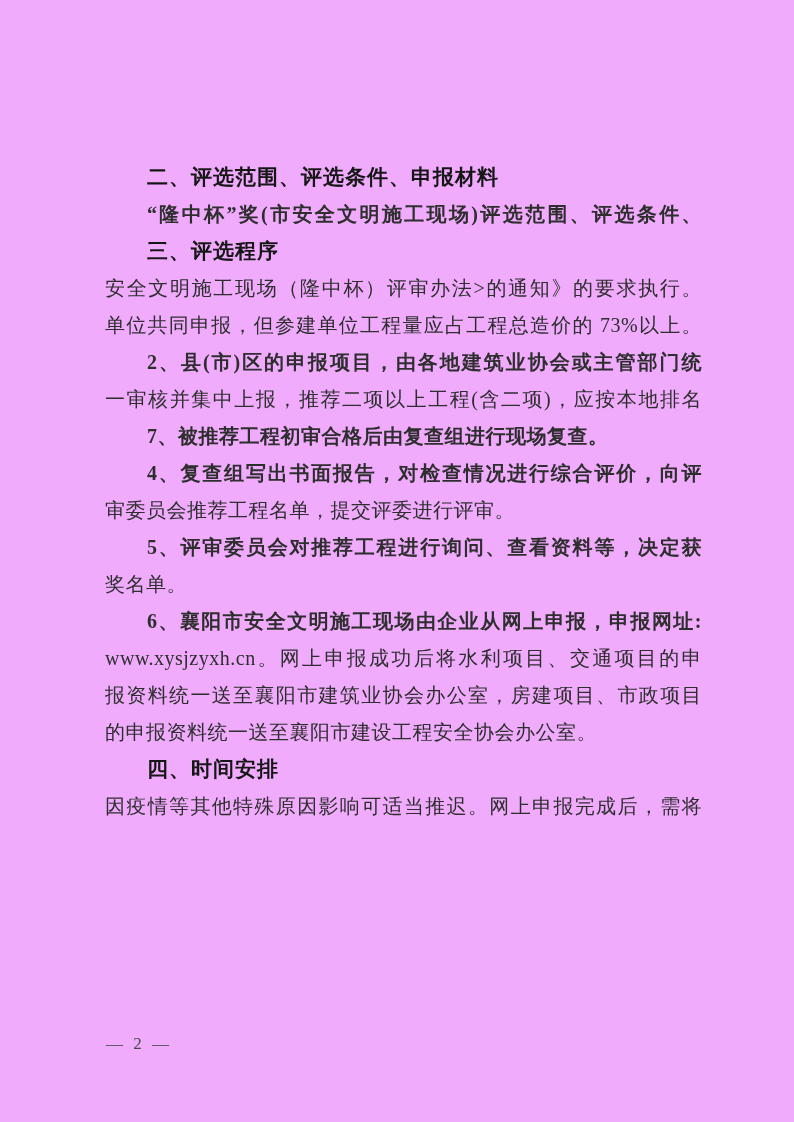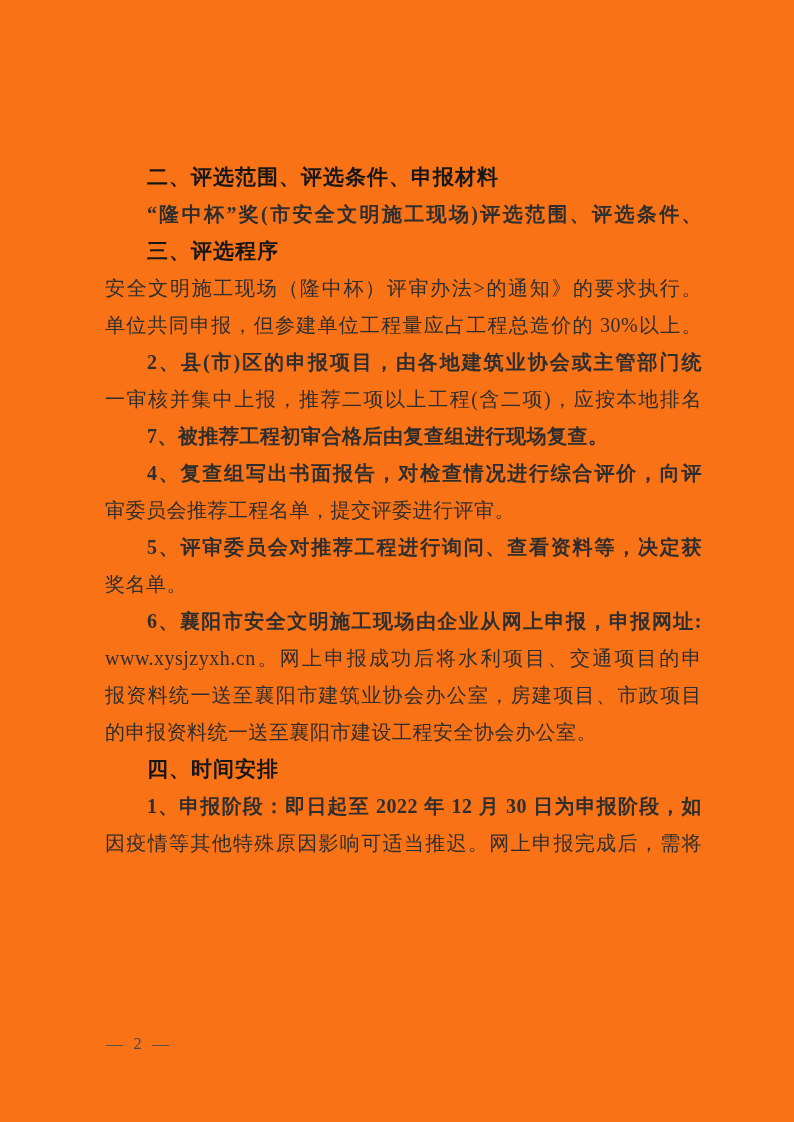--- a/index.html
+++ b/index.html
@@ -5,21 +5,21 @@
   html,body{margin:0;padding:0;}
   body{
     background:#e8e8e8;
     font-family:"Liberation Serif","DejaVu Serif",serif;
   }
   .page{
     position:relative;
     width:794px;
     height:1122px;
     margin:0 auto;
-    background:#f97316;
+    background:#f0abfc;
     overflow:hidden;
   }
   .doc-body{
     position:absolute;
     left:105px;
     top:159px;
     width:597px;
   }
   .line{
     height:37px;
@@ -57,30 +57,29 @@
 </style>
 </head>
 <body>
 
 <div class="page">
   <div class="doc-body">
       <div class="line heading indent">二、评选范围、评选条件、申报材料</div>
       <div class="line indent justify">“隆中杯”奖(市安全文明施工现场)评选范围、评选条件、</div>
       <div class="line heading indent">三、评选程序</div>
       <div class="line justify">安全文明施工现场（隆中杯）评审办法&gt;的通知》的要求执行。</div>
-      <div class="line justify">单位共同申报，但参建单位工程量应占工程总造价的 30%以上。</div>
+      <div class="line justify">单位共同申报，但参建单位工程量应占工程总造价的 73%以上。</div>
       <div class="line indent justify">2、县(市)区的申报项目，由各地建筑业协会或主管部门统</div>
       <div class="line justify">一审核并集中上报，推荐二项以上工程(含二项)，应按本地排名</div>
       <div class="line indent">7、被推荐工程初审合格后由复查组进行现场复查。</div>
       <div class="line indent justify">4、复查组写出书面报告，对检查情况进行综合评价，向评</div>
       <div class="line">审委员会推荐工程名单，提交评委进行评审。</div>
       <div class="line indent justify">5、评审委员会对推荐工程进行询问、查看资料等，决定获</div>
       <div class="line">奖名单。</div>
       <div class="line indent justify">6、襄阳市安全文明施工现场由企业从网上申报，申报网址:</div>
       <div class="line justify">www.xysjzyxh.cn。网上申报成功后将水利项目、交通项目的申</div>
       <div class="line justify">报资料统一送至襄阳市建筑业协会办公室，房建项目、市政项目</div>
       <div class="line">的申报资料统一送至襄阳市建设工程安全协会办公室。</div>
       <div class="line heading indent">四、时间安排</div>
-      <div class="line indent justify">1、申报阶段：即日起至 2022 年 12 月 30 日为申报阶段，如</div>
       <div class="line justify">因疫情等其他特殊原因影响可适当推迟。网上申报完成后，需将</div>
     </div>
   <div class="page-number">— 2 —</div>
 </div>
 
 </body></html>

